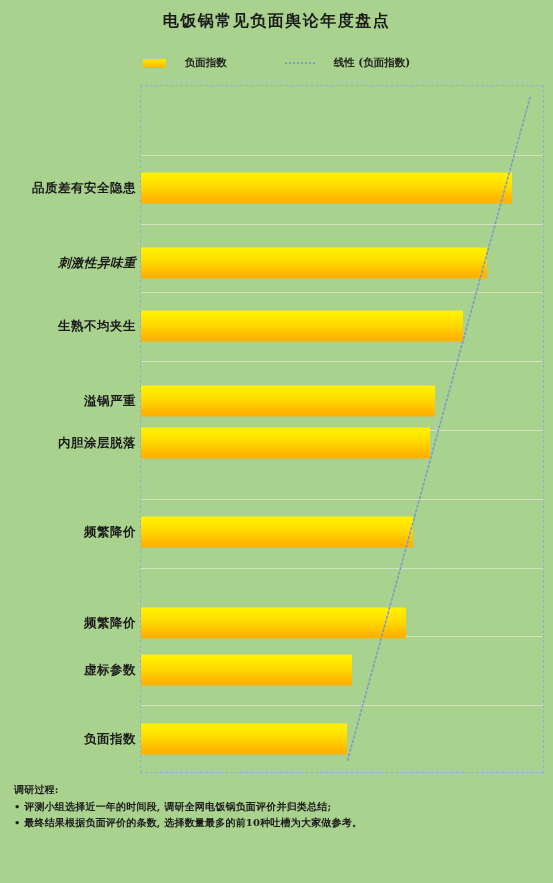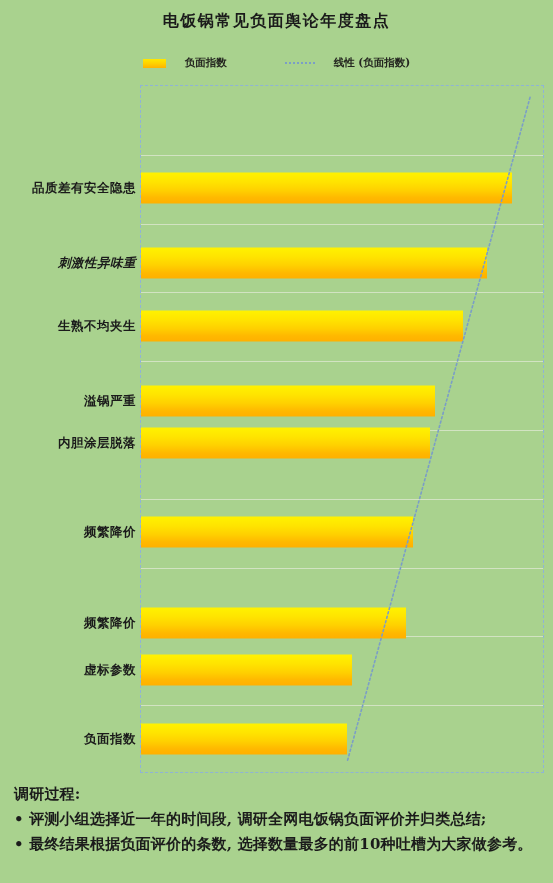--- a/index.html
+++ b/index.html
@@ -146,21 +146,21 @@
     height: 883px;
     pointer-events: none;
   }
 
   
   #footnote {
     position: absolute;
     left: 14px;
     top: 782px;
     width: 530px;
-    font-size: 15px;
+    font-size: 10px;
     font-weight: bold;
     color: #1b1b1b;
     line-height: 1.65;
     letter-spacing: 0.2px;
   }
   #footnote .fn-head { display: block; }
   #footnote .fn-item { display: block; }
 </style>
 </head>
 <body>

